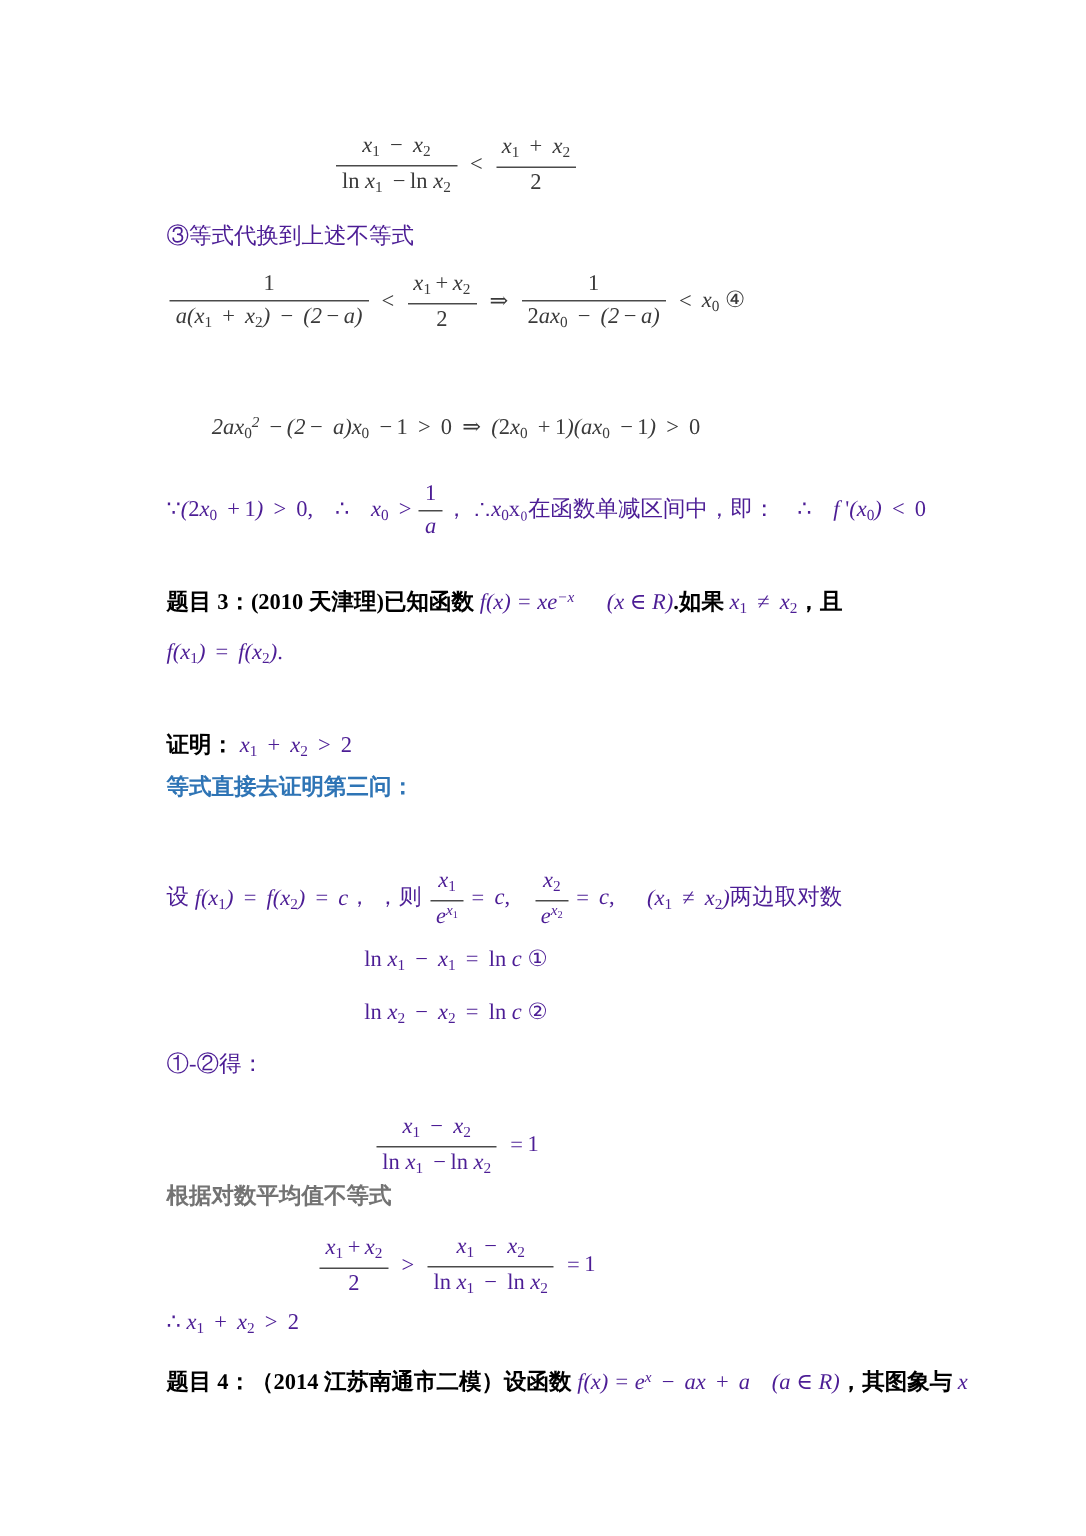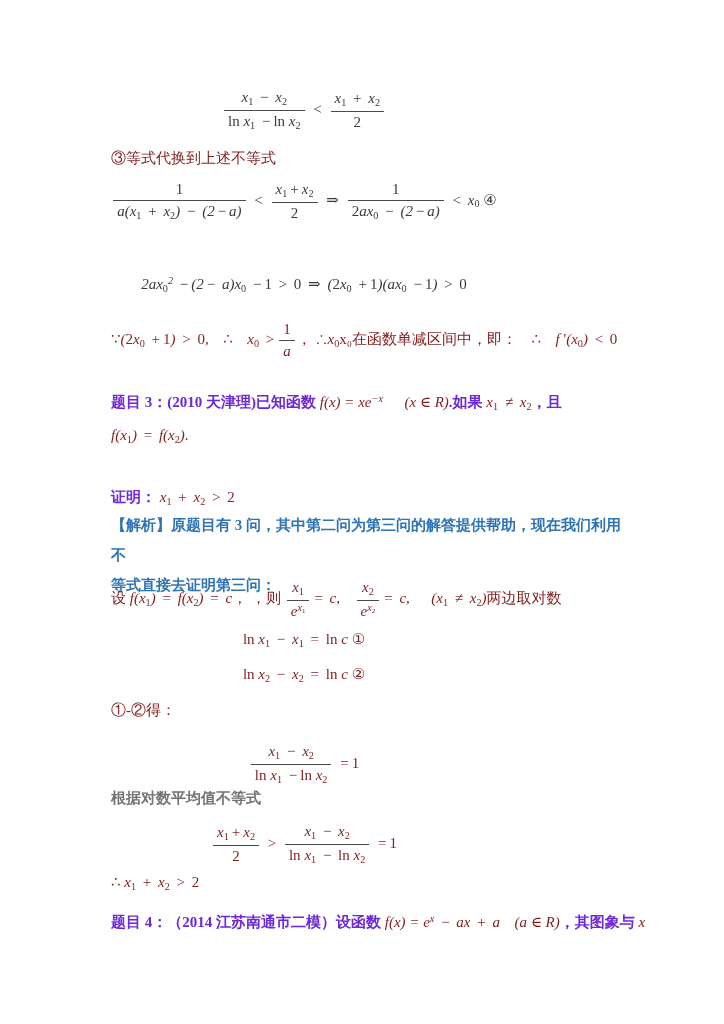--- a/index.html
+++ b/index.html
@@ -31,22 +31,22 @@
   }
   .centered {
     position: absolute;
     left: 0;
     width: 608px;
     text-align: center;
     font-size: 15px;
   }
 
   
-  .c-black  { color: #7f1d1d; }
-  .c-red    { color: #6d28d9; }
+  .c-black  { color: #4c1d95; }
+  .c-red    { color: #000000; }
   .c-blue   { color: #2e74b5; }
   .c-orange { color: #737373; }
 
   .b { font-weight: bold; }
 
   
   .m {
     font-family: "Liberation Serif", "DejaVu Serif", serif;
     font-style: italic;
   }
@@ -157,21 +157,20 @@
   </div>
   <div class="blk c-black" style="left:111px; top:425px;">
     <span class="m">f(x<sub>1</sub>) <span class="op">=</span> f(x<sub>2</sub>)<span class="mr">.</span></span>
   </div>
 
   <div class="blk" style="left:111px; top:470px;margin-top:17px;">
     <span class="c-red b">证明：</span><span class="c-black m">&nbsp;x<sub>1</sub> <span class="op">+</span> x<sub>2</sub> <span class="op">&gt;</span> <span class="mr">2</span></span>
   </div>
 
   <div class="para c-blue b" style="left:111px; top:510px; width:520px;">
-    <div><span></span><span>【解析】</span><span>原题目有 3 问，其中第二问为第三问的解答提供帮助，现在我们利用不</span></div>
     <div>等式直接去证明第三问：</div>
   </div>
 
   <div class="blk c-black" style="left:111px; top:578px;">
     <span>设</span>
     <span class="m">f(x<sub>1</sub>) <span class="op">=</span> f(x<sub>2</sub>) <span class="op">=</span> c</span><span class="mr">，</span>
     <span>，则</span>
     <span class="m inl">
       <span class="frac">
         <span class="num">x<sub>1</sub></span>

